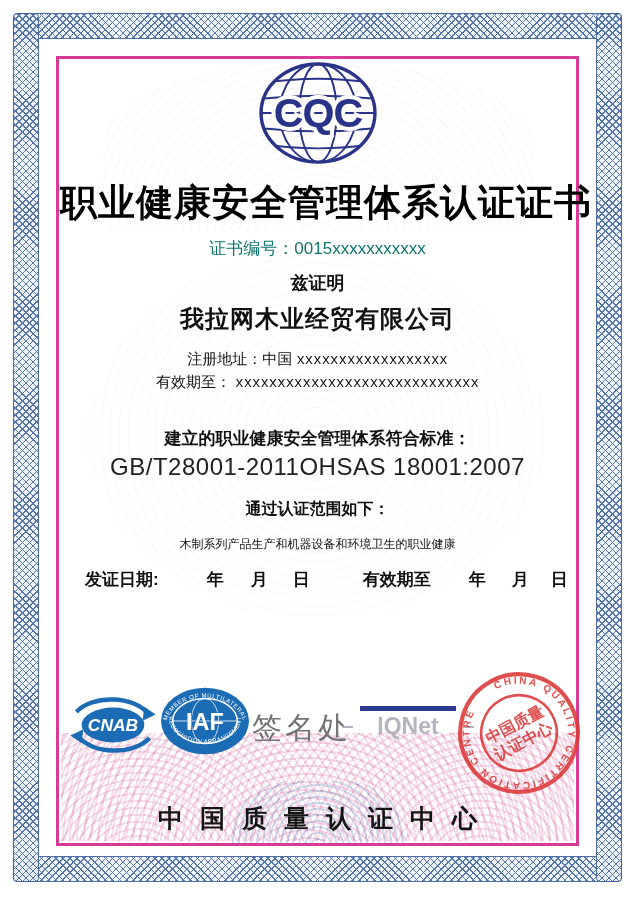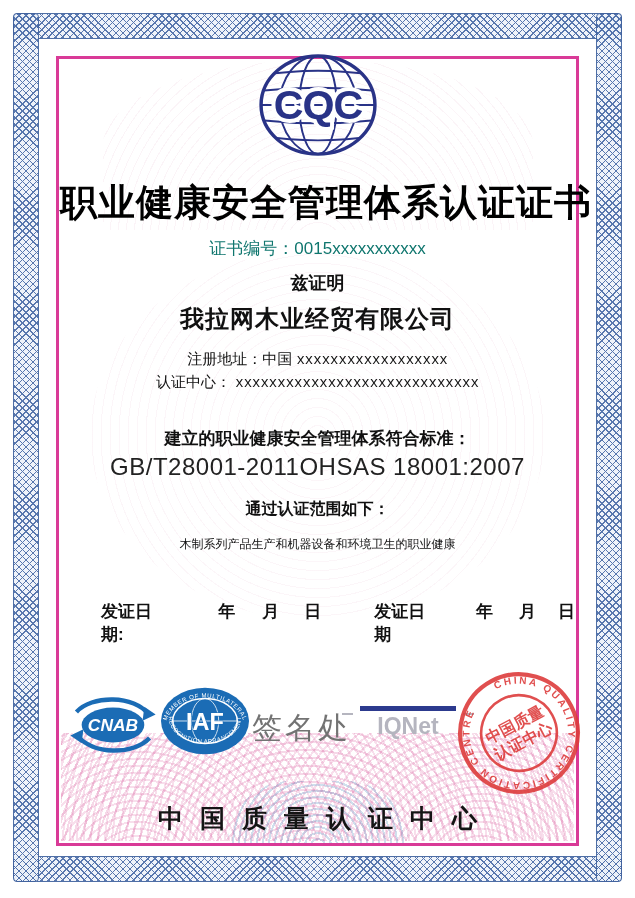--- a/index.html
+++ b/index.html
@@ -42,48 +42,48 @@
     opacity:.85;
   }
   .wm-blue-fan{
     left:50%;bottom:55px;transform:translateX(-50%);width:180px;height:62px;
     border-radius:90px 90px 0 0;
     background:repeating-radial-gradient(circle at 50% 105%,rgba(100,150,195,.38) 0 2px,transparent 2px 6px);
     opacity:.8;
   }
   
   .row{position:absolute;left:60px;right:60px;text-align:center;}
-  .cqc-logo{position:absolute;left:50%;top:52px;transform:translateX(-50%);}
+  .cqc-logo{position:absolute;left:50%;top:60px;transform:translateX(-50%);}
   .title{top:178px;font-size:37px;font-weight:bold;color:#000;letter-spacing:1px;white-space:nowrap;}
   .cert-no{top:237px;font-size:17px;color:#0f766e;}
   .attest{top:271px;font-size:18px;font-weight:bold;}
   .company{top:303px;font-size:24px;font-weight:bold;letter-spacing:1px;}
   .addr1{top:350px;font-size:15px;}
   .addr2{top:373px;font-size:15px;}
   .mono{font-family:"Liberation Mono","DejaVu Sans Mono",monospace;font-weight:normal;font-size:14px;}
   .std-intro{top:427px;font-size:17px;font-weight:bold;}
   .standard{top:453px;font-size:24px;color:#222;letter-spacing:.5px;}
   .scope-intro{top:499px;font-size:16px;font-weight:bold;}
   .scope{top:536px;font-size:12px;}
-  .date-row{top:600px;display:flex;align-items:baseline;font-size:17px;font-weight:bold;text-align:left;padding-left:16px;}
+  .date-row{top:568px;display:flex;align-items:baseline;font-size:17px;font-weight:bold;text-align:left;}
   .date-row .lbl{margin-left:25px;}
   .date-row .y1{margin-left:48px;}
   .date-row .m1{margin-left:27px;}
   .date-row .d1{margin-left:25px;}
   .date-row .valid{margin-left:53px;}
   .date-row .y2{margin-left:38px;}
   .date-row .m2{margin-left:26px;}
   .date-row .d2{margin-left:22px;}
   
   .cnab{position:absolute;left:66px;top:692px;}
   .iaf{position:absolute;left:160px;top:686px;}
   .sign{position:absolute;left:252px;top:708px;font-size:30px;color:#737373;letter-spacing:3px;}
   .iqnet{position:absolute;left:352px;top:706px;width:112px;display:flex;flex-direction:column;align-items:center;}
   .iqnet-bar{width:96px;height:5px;background:#2c3a8e;margin-bottom:2px;}
-  .iqnet-row{display:flex;align-items:flex-start;gap:24px;}
+  .iqnet-row{display:flex;align-items:center;gap:24px;}
   .iqnet-dash{width:11px;border-top:2px solid #b5b5bf;}
   .iqnet-text{font-size:23px;font-weight:bold;color:#b5b5bf;letter-spacing:0;}
   .stamp{position:absolute;left:456px;top:670px;width:126px;height:126px;transform:rotate(-28deg);opacity:.9;}
   .footer{top:802px;font-size:25px;color:#141414;letter-spacing:17px;text-indent:17px;font-weight:bold;}
 </style>
 </head>
 <body>
 
 <div class="page">
 
@@ -126,35 +126,35 @@
   </div>
 
   <div class="row attest">兹证明</div>
   <div class="row company">我拉网木业经贸有限公司</div>
 
   <div class="row addr1">
     <span>注册地址：</span><span>中国</span>
     <span class="mono">xxxxxxxxxxxxxxxxxx</span>
   </div>
   <div class="row addr2">
-    <span>认证中心：</span>
+    <span>有效期至：</span>
     <span class="mono">xxxxxxxxxxxxxxxxxxxxxxxxxxxxx</span>
   </div>
 
   <div class="row std-intro">建立的职业健康安全管理体系符合标准：</div>
   <div class="row standard">GB/T28001-2011OHSAS 18001:2007</div>
   <div class="row scope-intro">通过认证范围如下：</div>
   <div class="row scope">木制系列产品生产和机器设备和环境卫生的职业健康</div>
 
   <div class="row date-row">
     <span class="lbl">发证日期:</span>
     <span class="y1">年</span>
     <span class="m1">月</span>
     <span class="d1">日</span>
-    <span class="valid">发证日期</span>
+    <span class="valid">有效期至</span>
     <span class="y2">年</span>
     <span class="m2">月</span>
     <span class="d2">日</span>
   </div>
 
   <div class="cnab">
     <svg width="94" height="66" viewBox="-4 -2 108 70">
       <path d="M 8 18 A 46 28 0 0 1 90 20" stroke="#1b6cb5" stroke-width="5" fill="none"></path>
       <polygon points="86,12 99,21 84,28" fill="#1b6cb5"></polygon>
       <path d="M 92 48 A 46 28 0 0 1 10 46" stroke="#1b6cb5" stroke-width="5" fill="none"></path>

